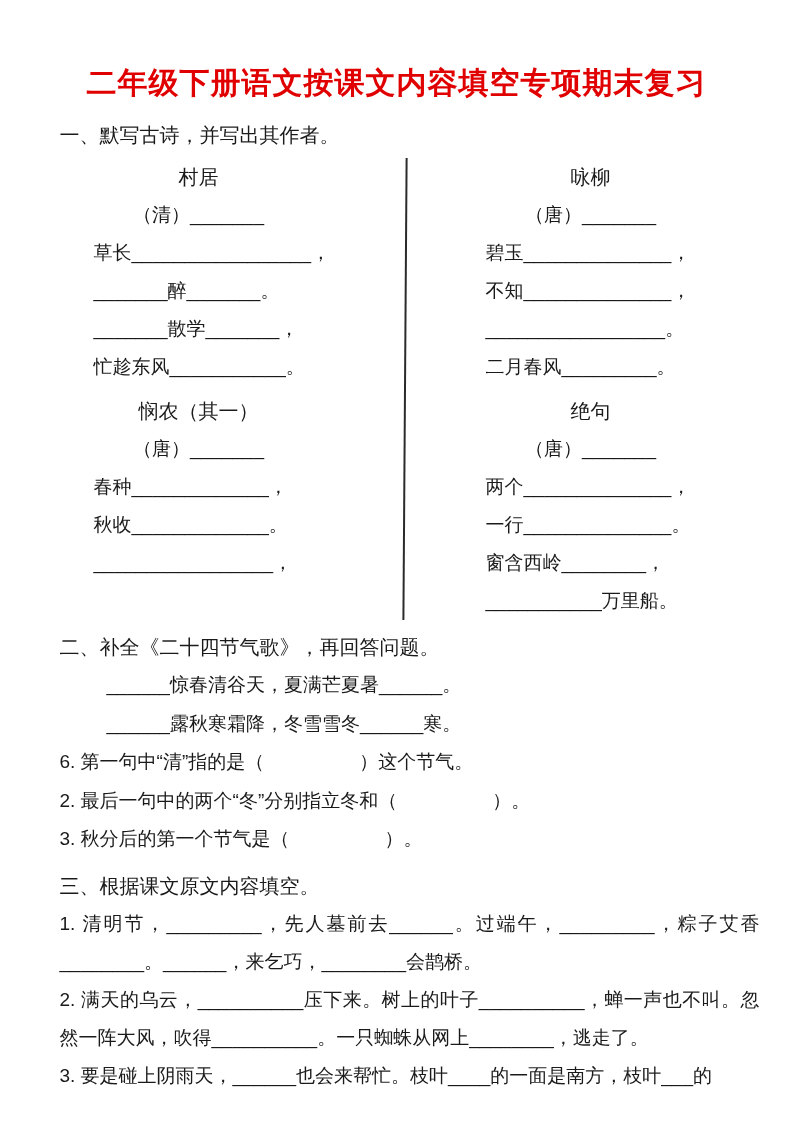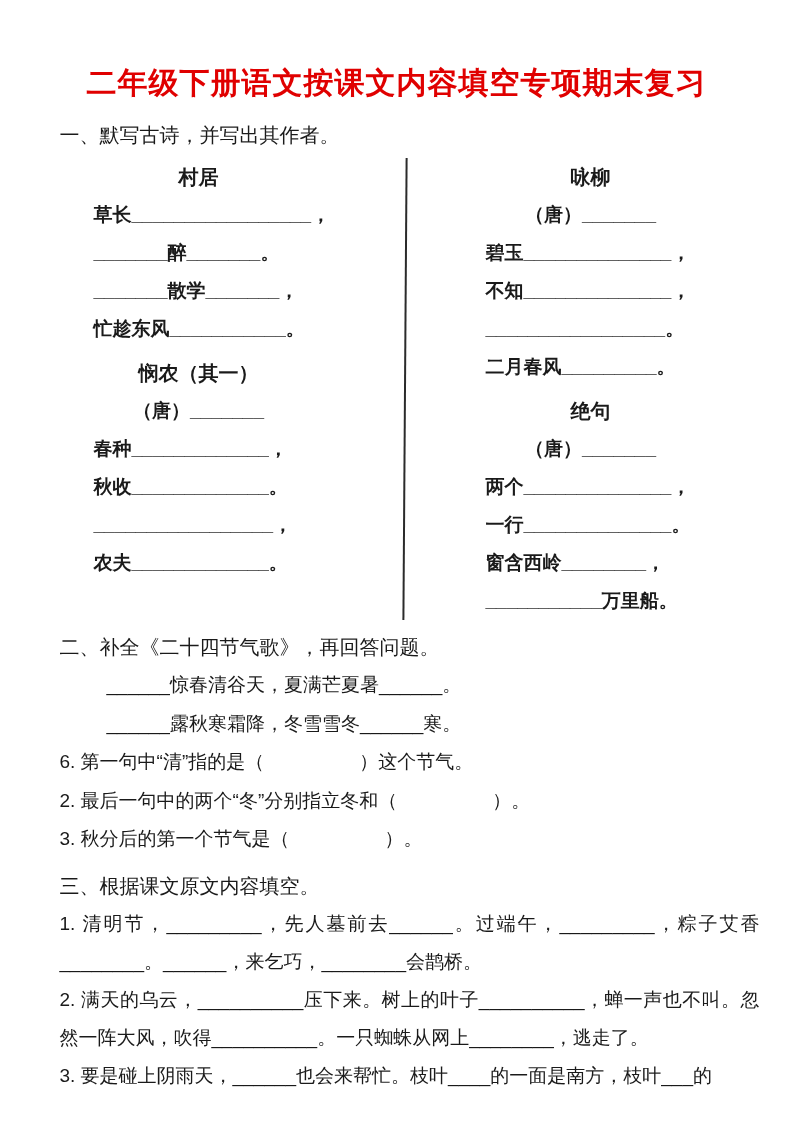--- a/index.html
+++ b/index.html
@@ -39,21 +39,21 @@
   }
   .poem-col { flex: 0 0 auto; }
   .poem-col.left  { width: 344px; padding-left: 34px; }
   .poem-col.right { width: 350px; padding-left: 80px; }
   .divider {
     width: 2px;
     background: #2b2b2b;
     align-self: stretch;
     transform: rotate(0.4deg);
   }
-  .poem { width: 210px; font-weight: bold; }
+  .poem { width: 210px; }
   .poem + .poem { margin-top: 6px; }
   .poem-title  { text-align: center; font-size: 20px; line-height: 38px; }
   .poem-author { text-align: center; font-size: 19px; line-height: 38px; white-space: nowrap; }
   .poem-line   { font-size: 19px; line-height: 38px; white-space: nowrap; }
   
   .song-line {
     margin-left: 95px;
     font-size: 19px;
     line-height: 38.5px;
   }
@@ -77,32 +77,32 @@
 
   <h1 class="doc-title">二年级下册语文按课文内容填空专项期末复习</h1>
 
   <div class="sec-heading">一、默写古诗，并写出其作者。</div>
 
   <div class="poems-wrap">
 
     <div class="poem-col left">
       <div class="poem">
         <div class="poem-title">村居</div>
+        <div class="poem-author">（清）_______</div>
         <div class="poem-line">草长_________________，</div>
         <div class="poem-line">_______醉_______。</div>
         <div class="poem-line">_______散学_______，</div>
         <div class="poem-line">忙趁东风___________。</div>
       </div>
       <div class="poem">
         <div class="poem-title">悯农（其一）</div>
         <div class="poem-author">（唐）_______</div>
         <div class="poem-line">春种_____________，</div>
         <div class="poem-line">秋收_____________。</div>
         <div class="poem-line">_________________，</div>
-        <div class="poem-line">农夫_____________。</div>
       </div>
     </div>
 
     <div class="divider"></div>
 
     <div class="poem-col right">
       <div class="poem">
         <div class="poem-title">咏柳</div>
         <div class="poem-author">（唐）_______</div>
         <div class="poem-line">碧玉______________，</div>

